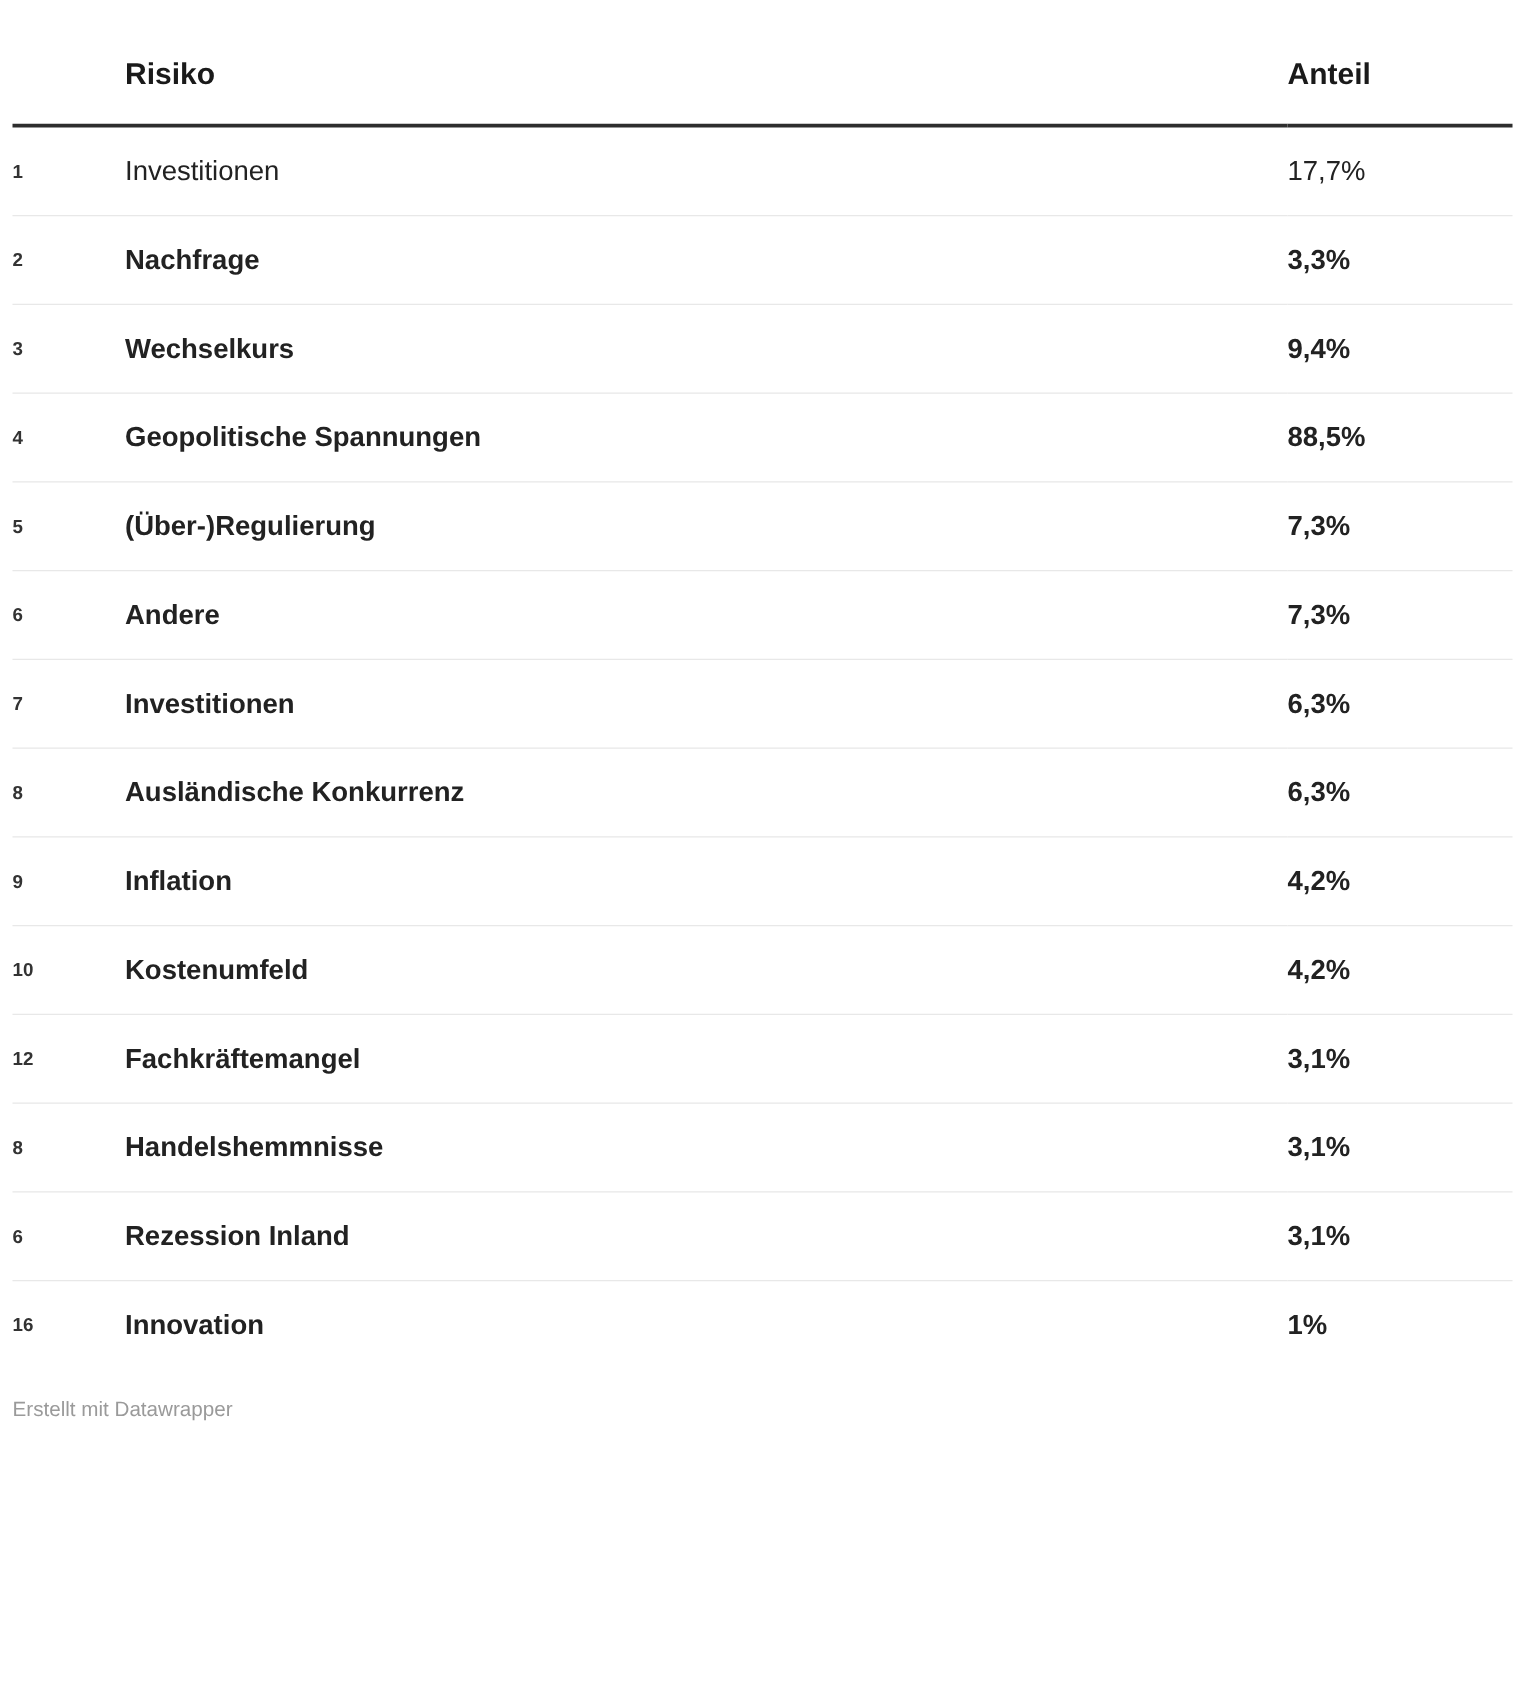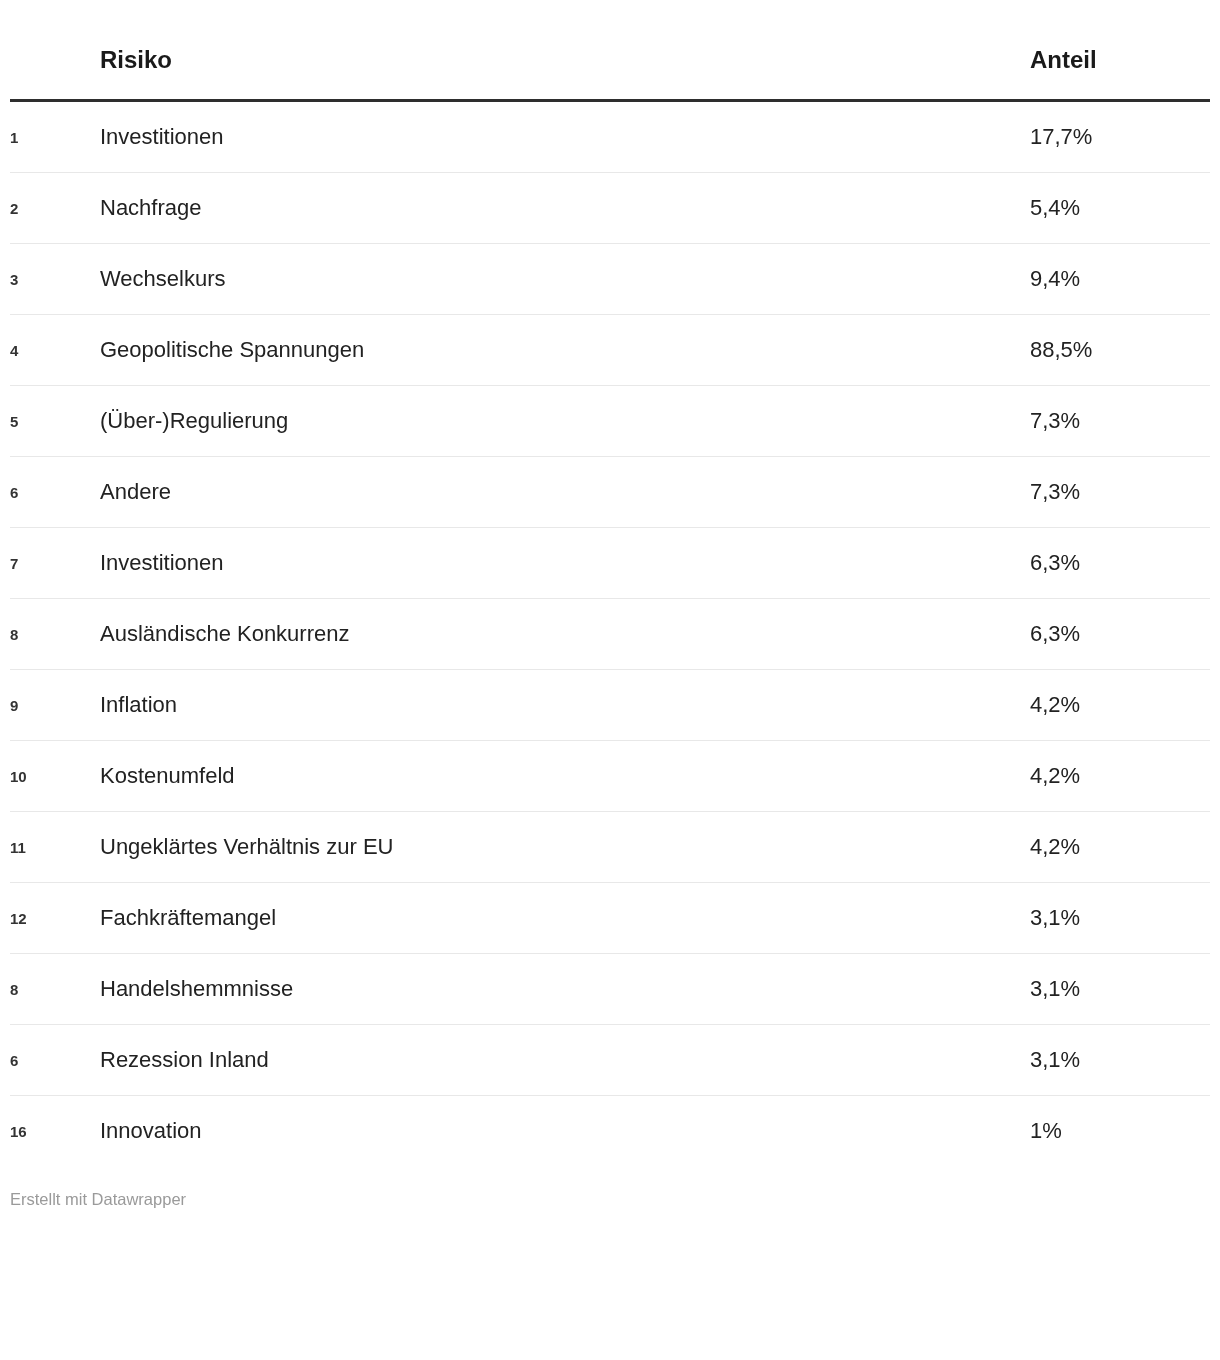--- a/index.html
+++ b/index.html
@@ -42,20 +42,21 @@
     padding: 22px 0;
     vertical-align: middle;
   }
   table.risk-table td.num-col {
     font-size: 15px;
     font-weight: bold;
     color: #333333;
   }
   table.risk-table tbody tr + tr td {
     border-top: 1px solid #e8e8e8;
+    font-weight: bold;
   }
   .footer {
     margin: 24px 10px 12px 10px;
     font-size: 16.5px;
     color: #9a9a9a;
   }
 </style>
 </head>
 <body>
 
@@ -70,21 +71,21 @@
     </thead>
     <tbody>
         <tr>
           <td class="num-col">1</td>
           <td class="label-col">Investitionen</td>
           <td class="value-col">17,7%</td>
         </tr>
         <tr>
           <td class="num-col">2</td>
           <td class="label-col">Nachfrage</td>
-          <td class="value-col">5,4%</td>
+          <td class="value-col">3,3%</td>
         </tr>
         <tr>
           <td class="num-col">3</td>
           <td class="label-col">Wechselkurs</td>
           <td class="value-col">9,4%</td>
         </tr>
         <tr>
           <td class="num-col">4</td>
           <td class="label-col">Geopolitische Spannungen</td>
           <td class="value-col">88,5%</td>
@@ -113,25 +114,20 @@
           <td class="num-col">9</td>
           <td class="label-col">Inflation</td>
           <td class="value-col">4,2%</td>
         </tr>
         <tr>
           <td class="num-col">10</td>
           <td class="label-col">Kostenumfeld</td>
           <td class="value-col">4,2%</td>
         </tr>
         <tr>
-          <td class="num-col">11</td>
-          <td class="label-col">Ungeklärtes Verhältnis zur EU</td>
-          <td class="value-col">4,2%</td>
-        </tr>
-        <tr>
           <td class="num-col">12</td>
           <td class="label-col">Fachkräftemangel</td>
           <td class="value-col">3,1%</td>
         </tr>
         <tr>
           <td class="num-col">8</td>
           <td class="label-col">Handelshemmnisse</td>
           <td class="value-col">3,1%</td>
         </tr>
         <tr>

